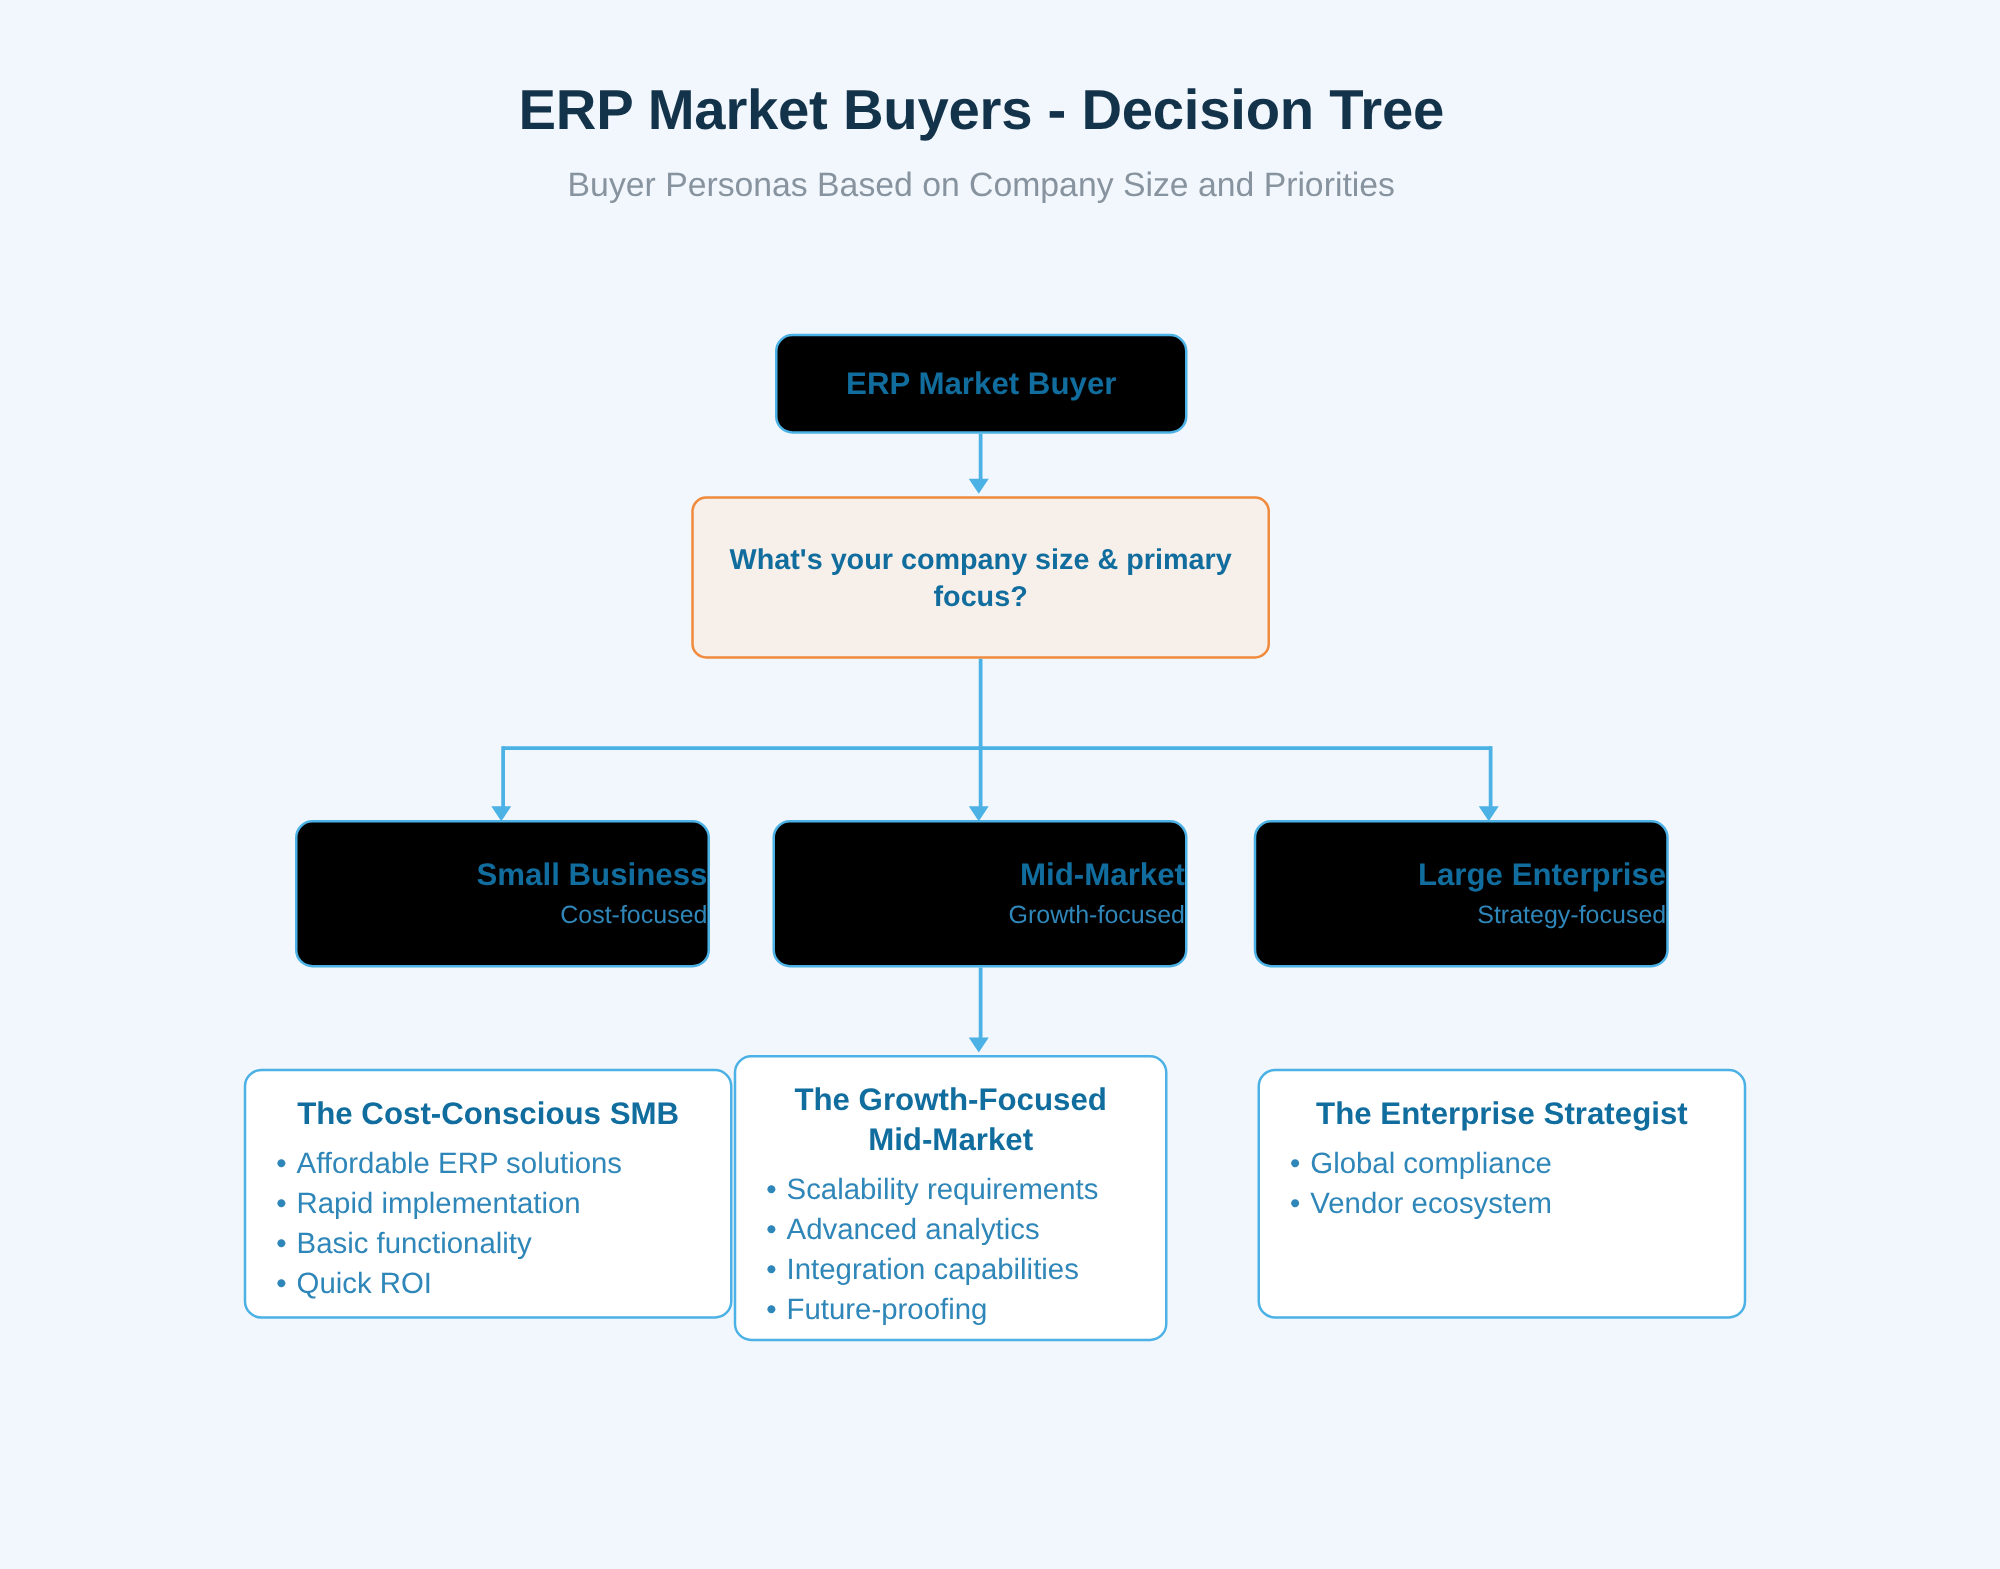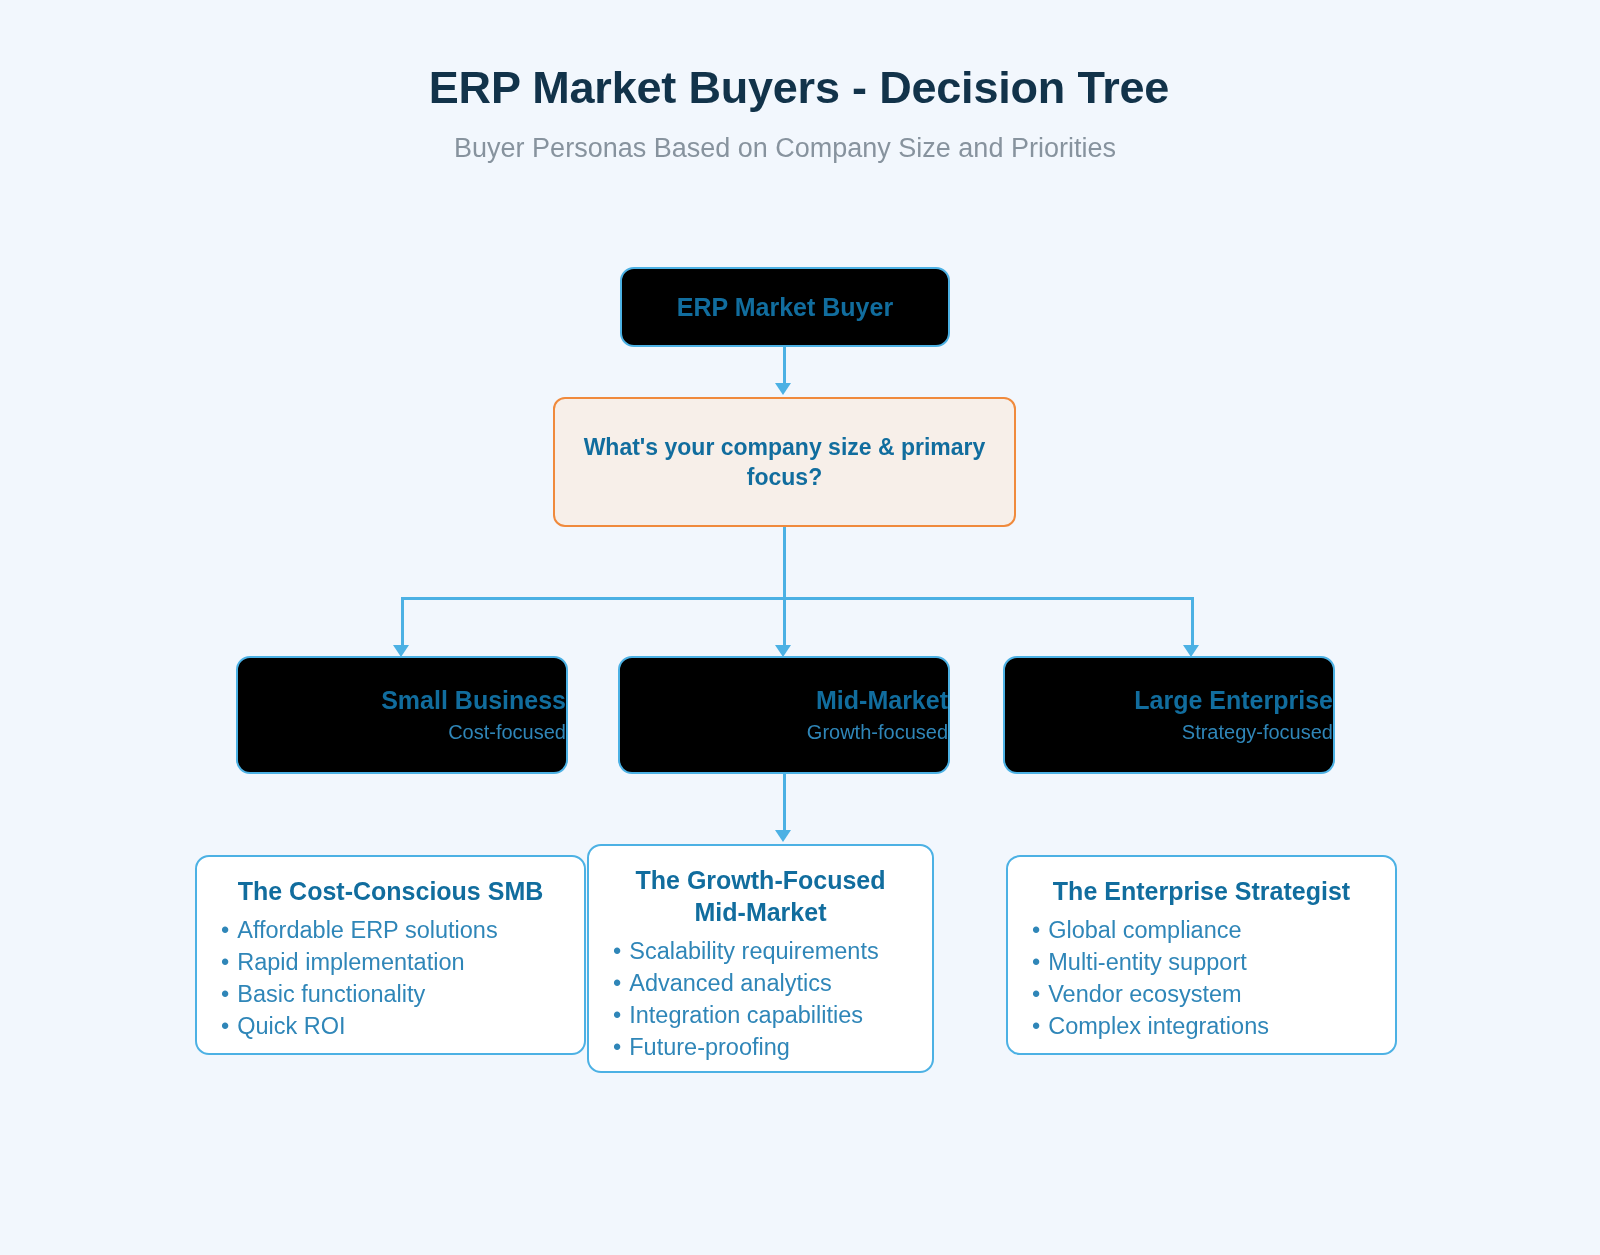--- a/index.html
+++ b/index.html
@@ -24,21 +24,20 @@
     position: absolute;
     left: 0;
     top: 62px;
     width: 1570px;
     text-align: center;
     font-size: 45px;
     font-weight: bold;
     color: #12334a;
     letter-spacing: -0.2px;
     white-space: nowrap;
-    margin-left: 14px;
   }
   .subtitle {
     position: absolute;
     left: 0;
     top: 133px;
     width: 1570px;
     text-align: center;
     font-size: 27px;
     font-weight: normal;
     color: #87939e;
@@ -248,19 +247,17 @@
         <li>Advanced analytics</li>
         <li>Integration capabilities</li>
         <li>Future-proofing</li>
       </ul>
   </div>
 
   <div class="card card-3">
     <div class="card-title">The Enterprise Strategist</div>
     <ul class="card-list">
         <li>Global compliance</li>
-        <li>Multi-entity support</li>
         <li>Vendor ecosystem</li>
-        <li>Complex integrations</li>
       </ul>
   </div>
 
 </div>
 
 </body></html>

